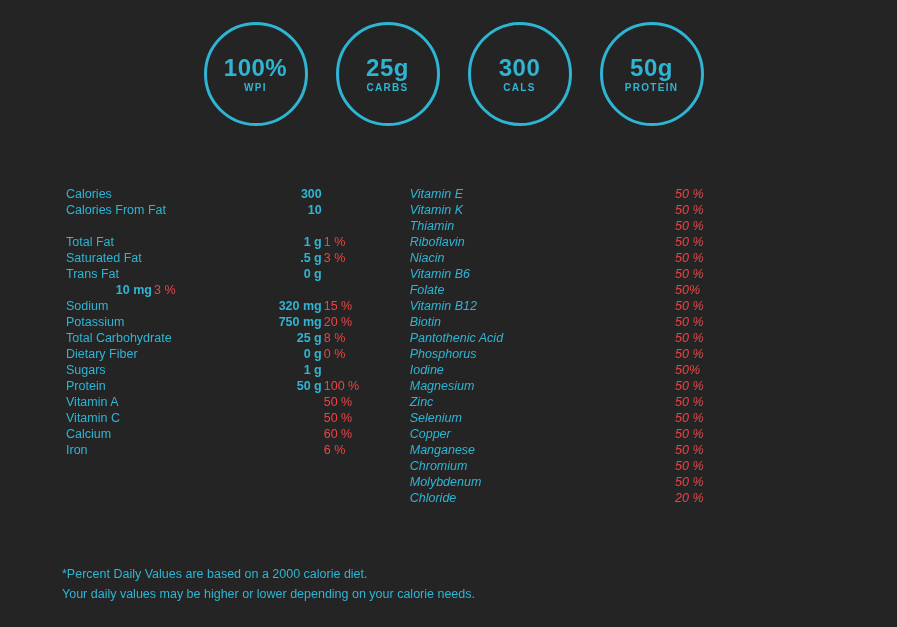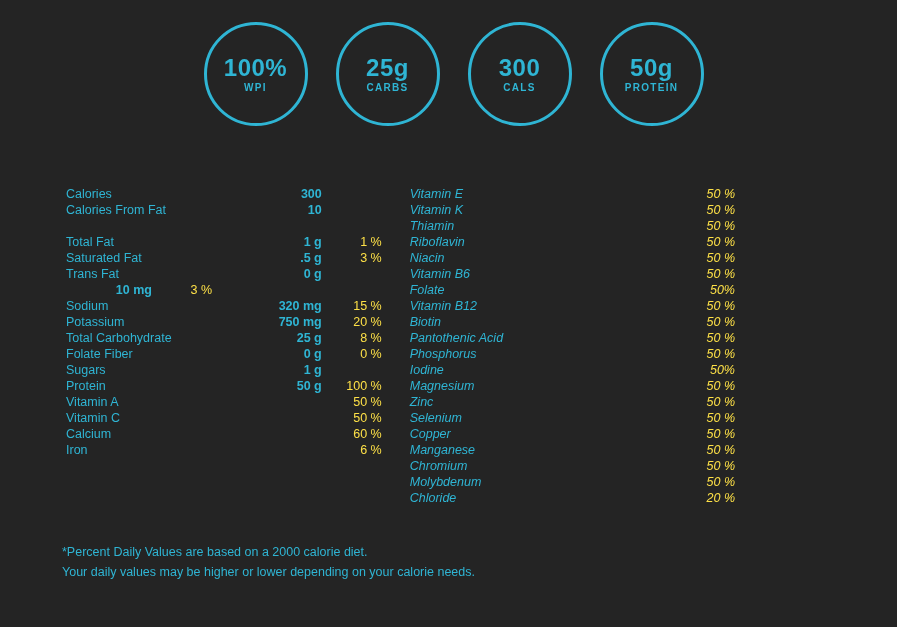--- a/index.html
+++ b/index.html
@@ -95,33 +95,32 @@
   .amount {
     width: 86px;
     text-align: right;
     font-weight: bold;
     color: #2fb5d4;
     white-space: nowrap;
     padding-right: 2px;
   }
   .pct {
     width: 58px;
-    text-align: right;
-    color: #fde047;
+    color: #ef4444;
     white-space: nowrap;
   }
   .panel.right .pct {
     width: 60px;
   }
 
   
   .footnotes {
     position: absolute;
     left: 62px;
-    top: 542px;
+    top: 564px;
     font-size: 12.5px;
     line-height: 20px;
     color: #2fb5d4;
   }
 </style>
 </head>
 <body>
 
 <div class="page">
 
@@ -189,21 +188,21 @@
           <div class="name">Potassium</div>
           <div class="amount">750 mg</div>
           <div class="pct">20 %</div>
         </div>
         <div class="row">
           <div class="name">Total Carbohydrate</div>
           <div class="amount">25 g</div>
           <div class="pct">8 %</div>
         </div>
         <div class="row">
-          <div class="name">Folate Fiber</div>
+          <div class="name">Dietary Fiber</div>
           <div class="amount">0 g</div>
           <div class="pct">0 %</div>
         </div>
         <div class="row">
           <div class="name">Sugars</div>
           <div class="amount">1 g</div>
           <div class="pct"></div>
         </div>
         <div class="row">
           <div class="name">Protein</div>

